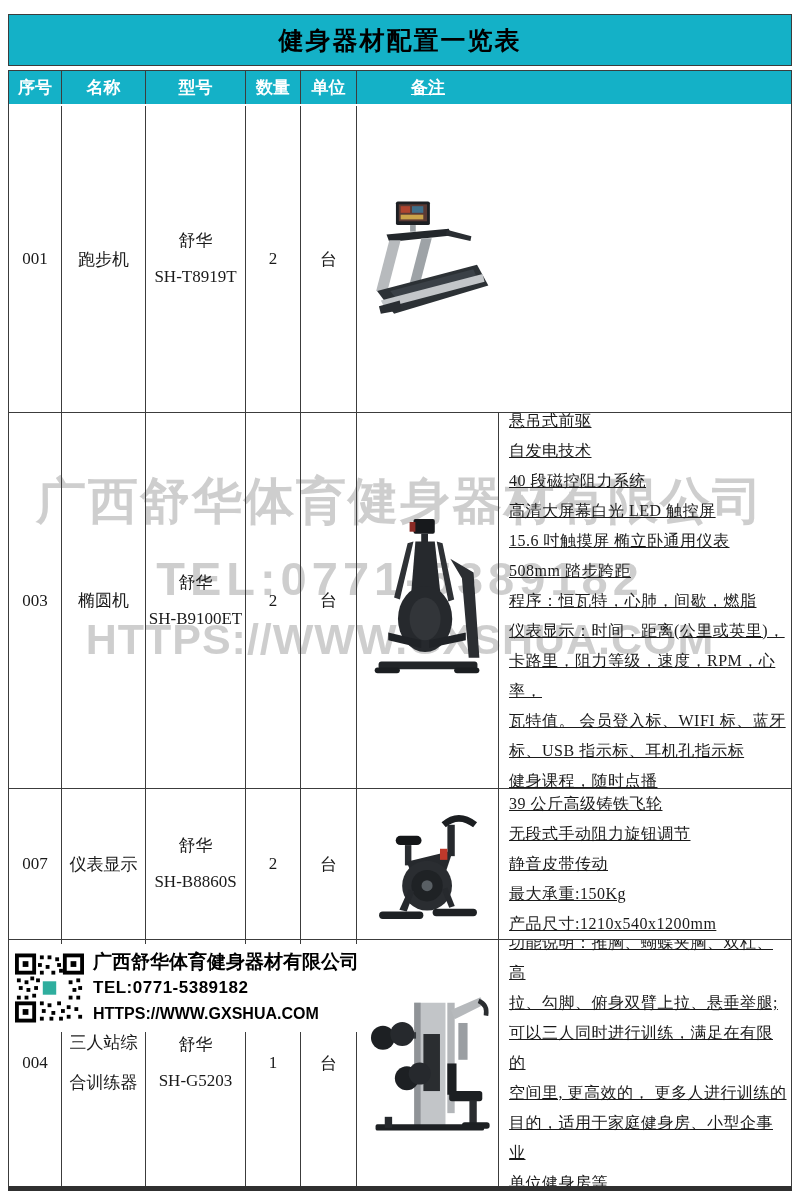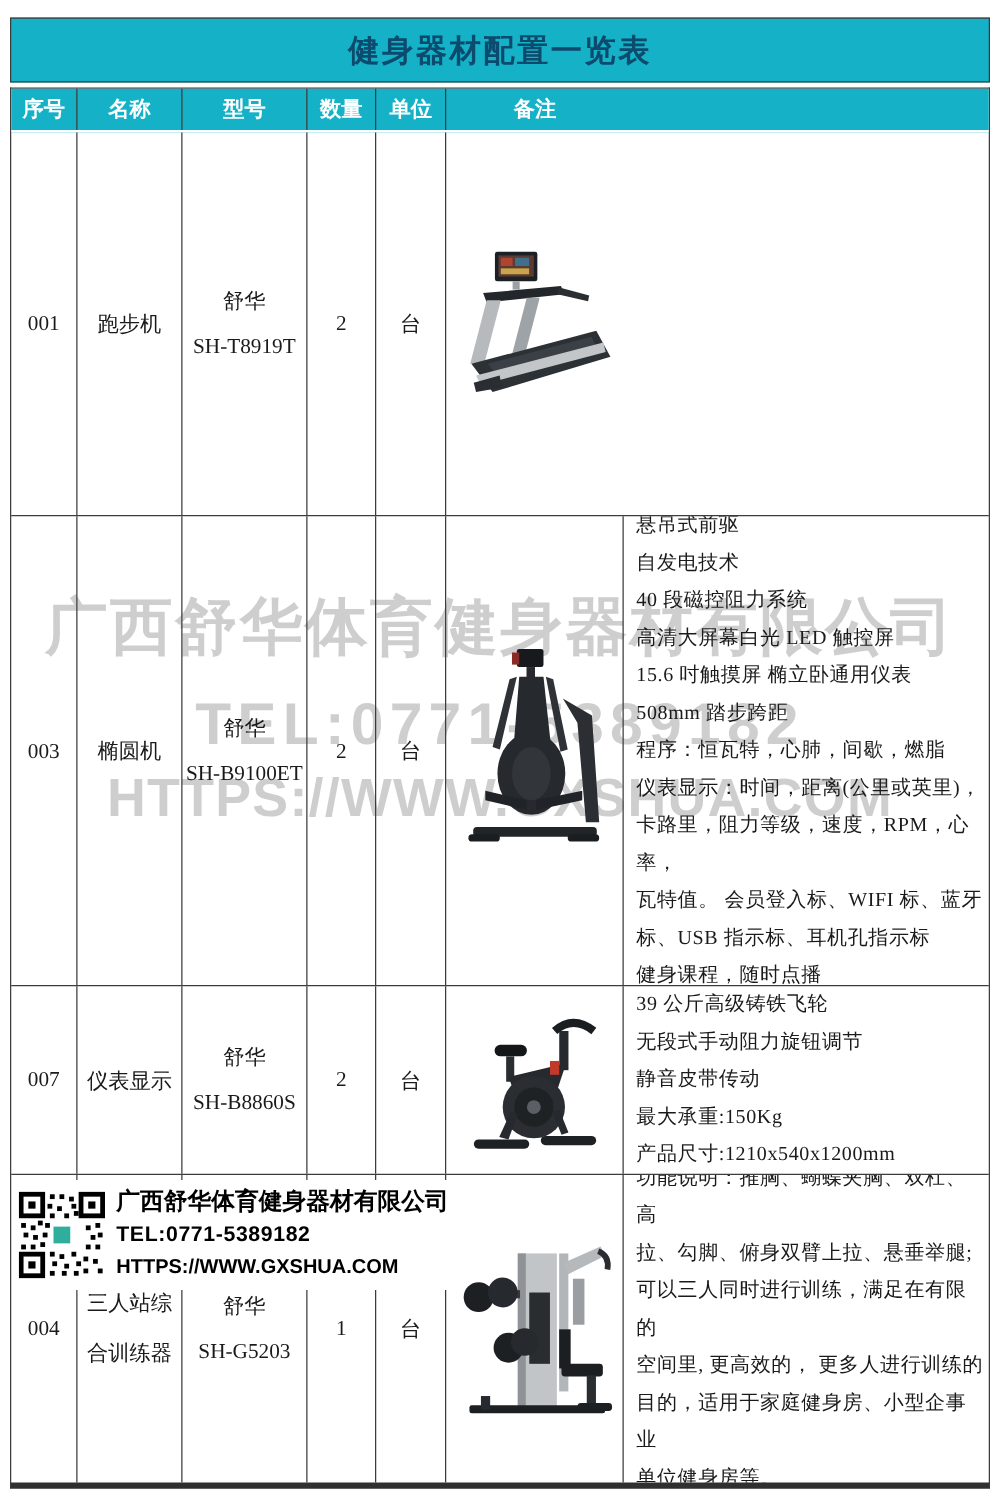--- a/index.html
+++ b/index.html
@@ -15,41 +15,41 @@
   }
   .wm1{top:468px;font-size:50px;letter-spacing:2px;}
   .wm2{top:551px;font-size:47px;letter-spacing:5px;}
   .wm3{top:615px;font-size:43px;letter-spacing:1px;}
   
   .title-bar{
     position:absolute;left:8px;top:14px;width:782px;height:50px;background:#14b1c7;
     border:1px solid #3c3c3c;display:flex;align-items:center;justify-content:center;
   }
   .title-bar span{
-    color:#0c4a6e;font-size:25px;font-weight:bold;letter-spacing:2px;
+    color:#000000;font-size:25px;font-weight:bold;letter-spacing:2px;
     font-family:"Liberation Sans","DejaVu Sans",sans-serif;
   }
   
   .tbl{
     position:absolute;left:8px;top:70px;width:782px;
     border:1px solid #3c3c3c;border-bottom:5px solid #303030;background:transparent;
   }
   .tr{display:grid;grid-template-columns:53px 84px 100px 55px 56px 142px 1fr;}
   .tr-head{height:33px;background:#14b1c7;border-bottom:2px solid #ffffff;}
   .tr-head .td{
     color:#ffffff;font-weight:bold;font-size:17px;
     font-family:"Liberation Sans","DejaVu Sans",sans-serif;
   }
   .tr-body{border-bottom:1px solid #3c3c3c;}
   .tr-body:last-child{border-bottom:none;}
   .td{
     border-right:1px solid #3c3c3c;display:flex;align-items:center;justify-content:center;
     text-align:center;font-size:17px;white-space:pre-line;overflow:hidden;
   }
-  .td:last-child{border-right:none;}
+  .td:last-child{border-right:none;text-decoration:underline;}
   .row1{height:306px;} .row2{height:375px;} .row3{height:150px;} .row4{height:246px;}
   .model-cell{line-height:36px;}
   .name-cell{line-height:40px;}
   .remark-cell{
     justify-content:flex-start;text-align:left;align-items:center;
     padding:4px 4px 4px 10px;font-size:16px;line-height:30px;letter-spacing:.5px;
   }
   .img-cell{background:transparent;}
   
   .contact{

